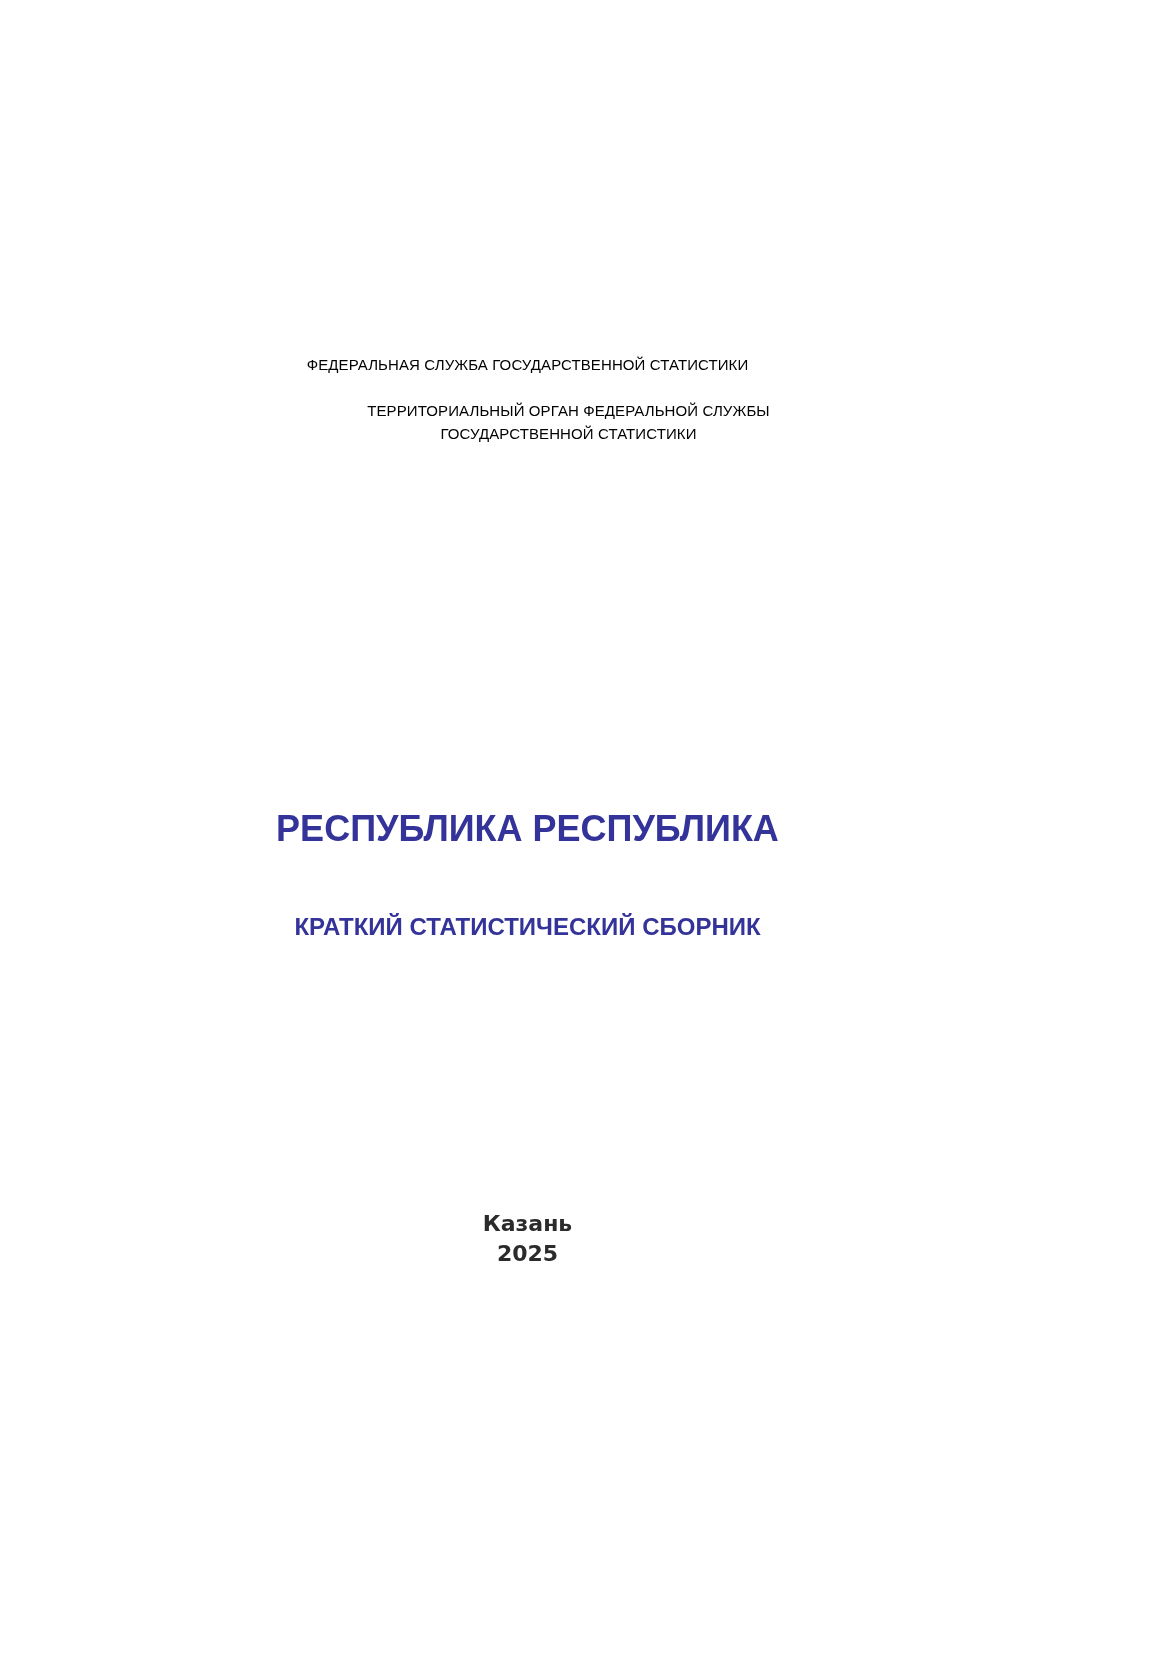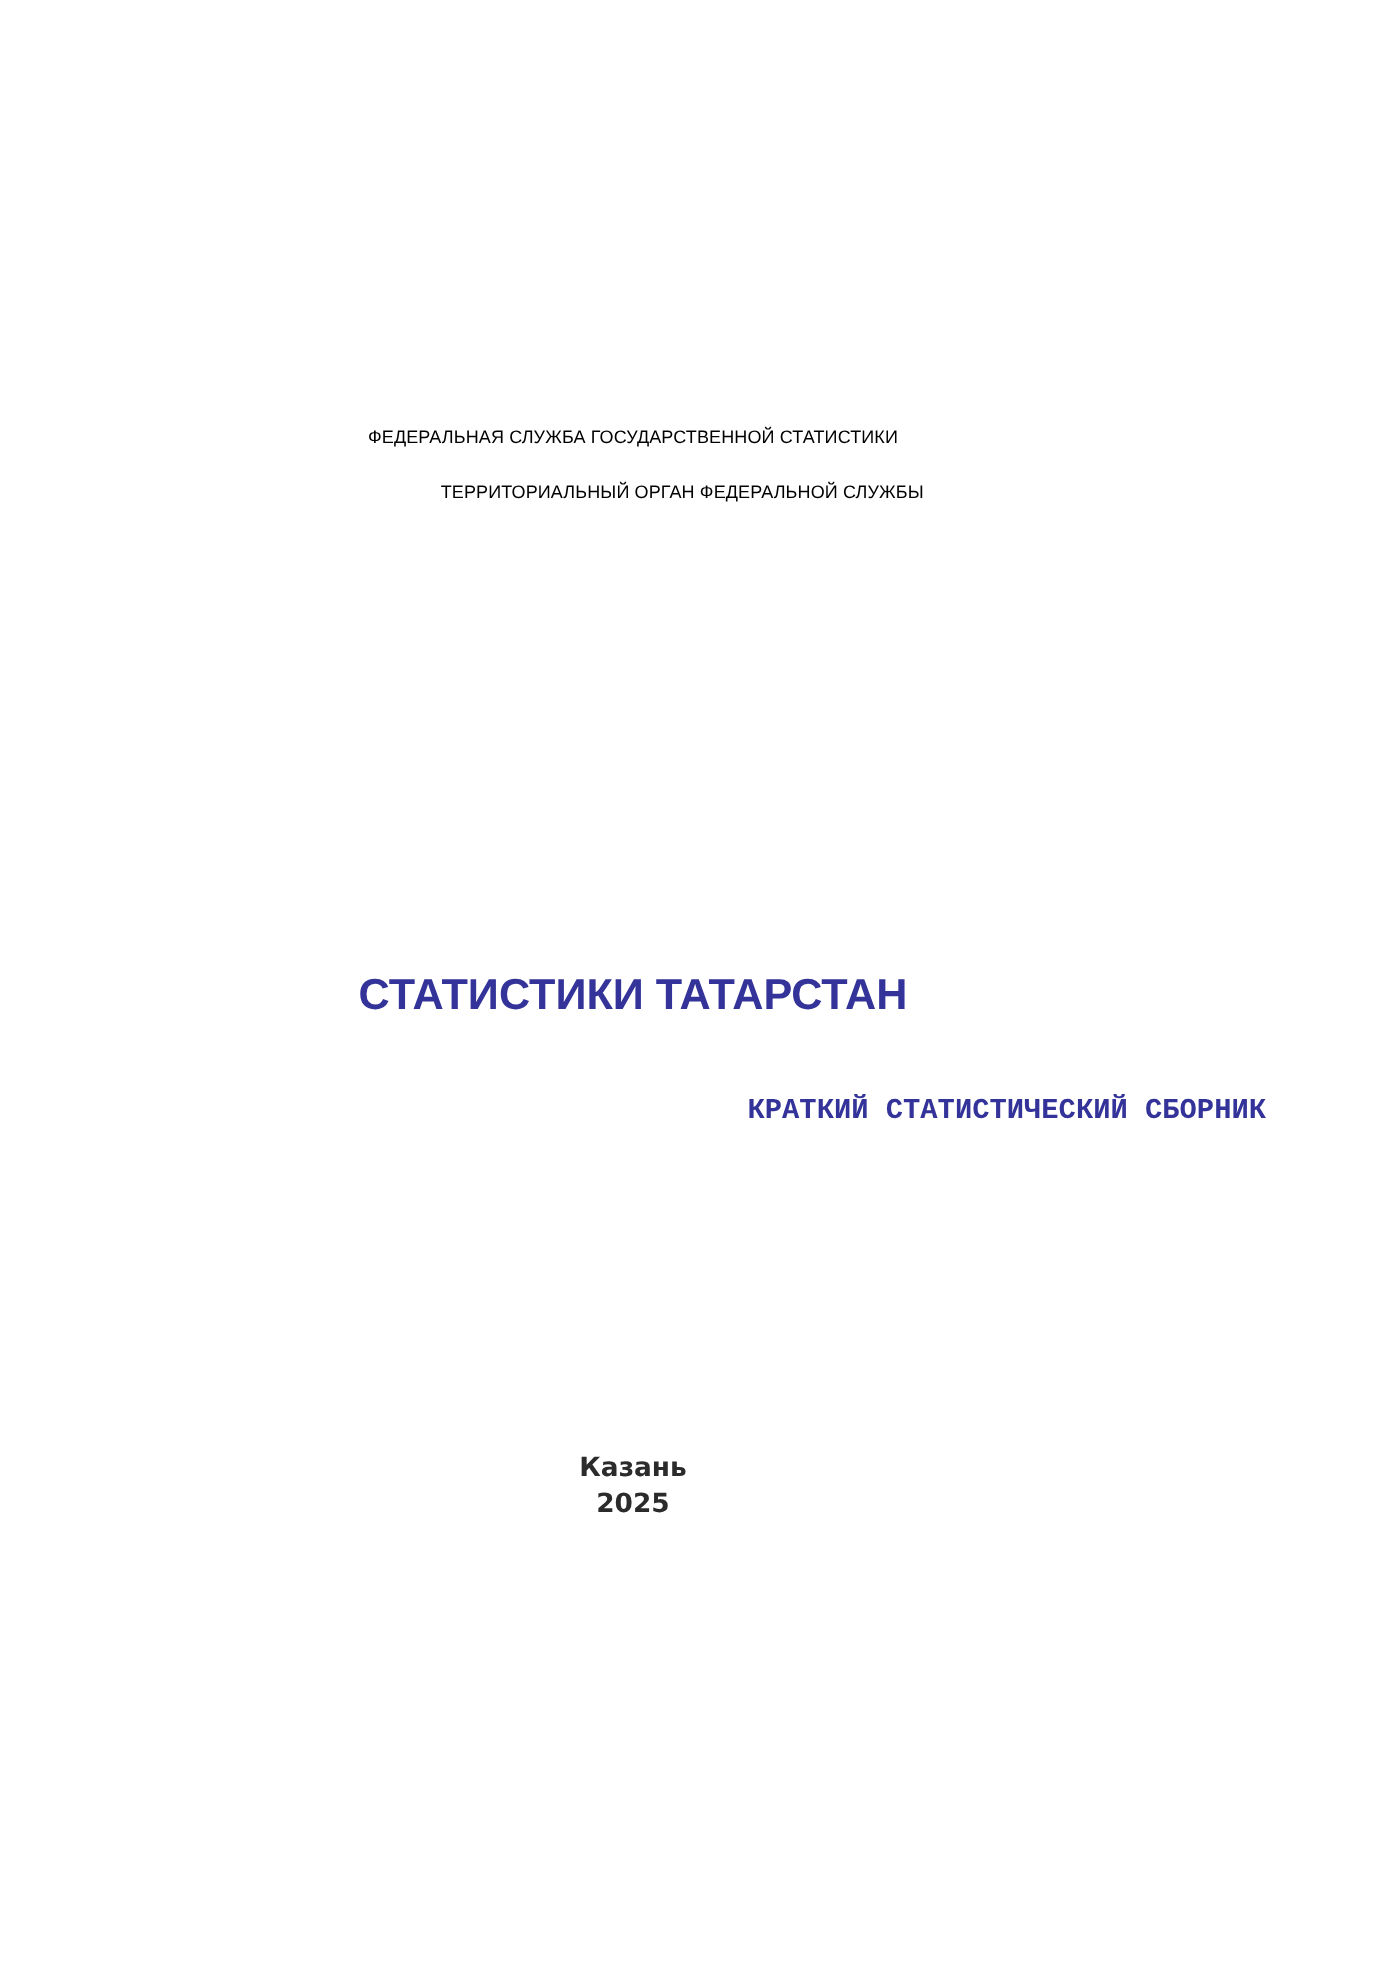--- a/index.html
+++ b/index.html
@@ -46,27 +46,26 @@
       top: 807px;
       font-family: "Liberation Sans", sans-serif;
       font-weight: bold;
       font-size: 36px;
       line-height: 44px;
       color: #333399;
       white-space: nowrap;
     }
     #subtitle {
       top: 912px;
-      font-family: Liberation Mono, monospace;
+      font-family: Liberation Sans, sans-serif;
       font-weight: bold;
       font-size: 24px;
       line-height: 30px;
       color: #333399;
       white-space: nowrap;
-      text-align: right;
     }
     #imprint {
       top: 1209px;
       font-family: "DejaVu Sans", sans-serif;
       font-weight: bold;
       font-size: 22px;
       line-height: 30px;
       color: #2b2b2b;
     }
     #imprint span {
@@ -77,23 +76,24 @@
 <body>
 
 <div class="page">
 
   <div class="center-block" id="org-top">
     <span class="org-line">ФЕДЕРАЛЬНАЯ СЛУЖБА ГОСУДАРСТВЕННОЙ СТАТИСТИКИ</span>
   </div>
 
   <div class="center-block" id="org-sub">
     <span class="org-line">ТЕРРИТОРИАЛЬНЫЙ ОРГАН ФЕДЕРАЛЬНОЙ СЛУЖБЫ</span>
+    <span class="org-line">ГОСУДАРСТВЕННОЙ СТАТИСТИКИ</span>
   </div>
 
-  <div class="center-block" id="main-title">СТАТИСТИКИ ТАТАРСТАН</div>
+  <div class="center-block" id="main-title">РЕСПУБЛИКА РЕСПУБЛИКА</div>
 
   <div class="center-block" id="subtitle">КРАТКИЙ СТАТИСТИЧЕСКИЙ СБОРНИК</div>
 
   <div class="center-block" id="imprint">
     <span>Казань</span>
     <span>2025</span>
   </div>
 
 </div>
 

